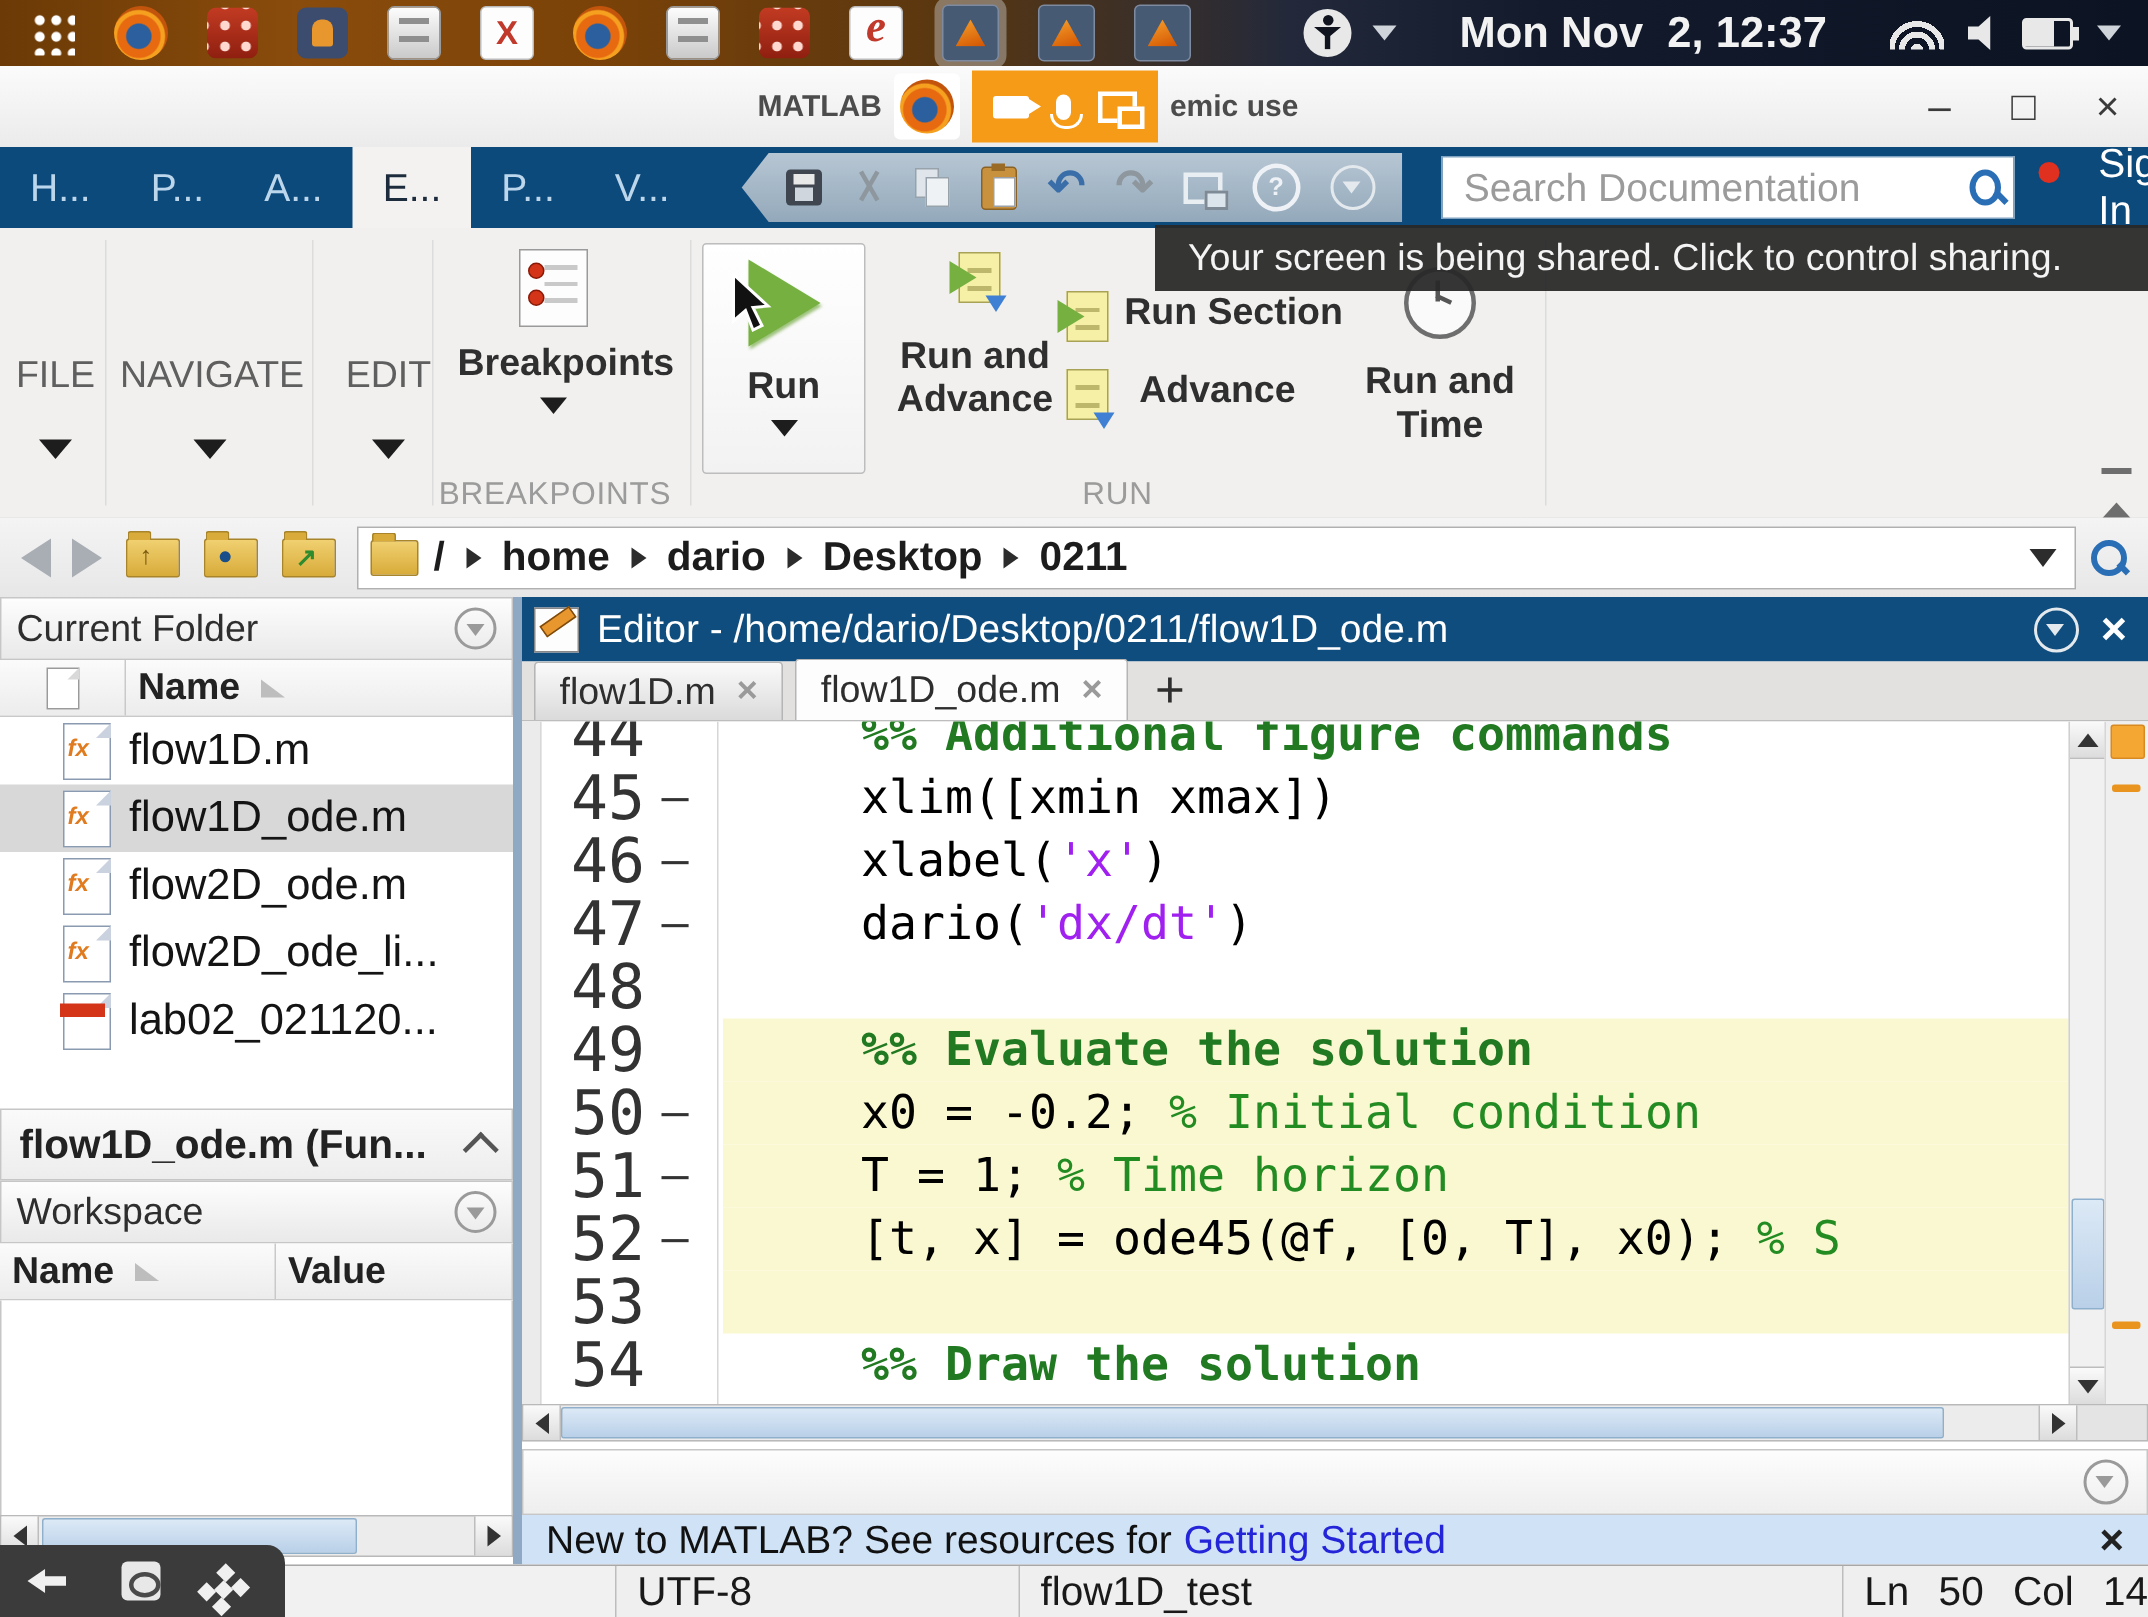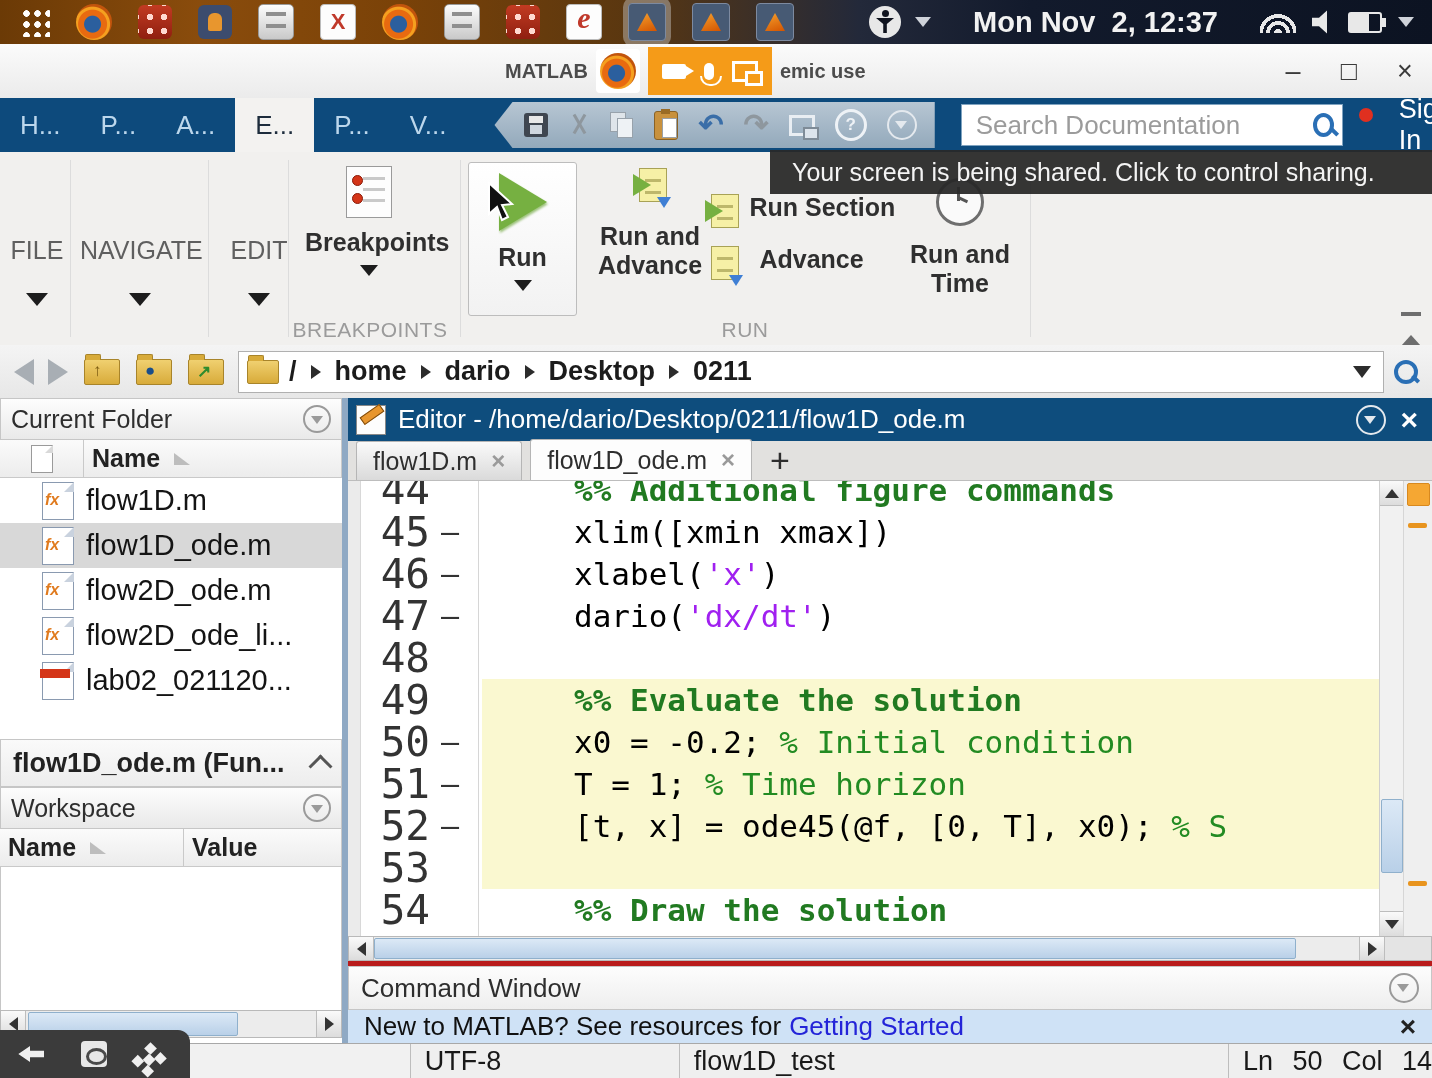--- a/index.html
+++ b/index.html
@@ -1,17 +1,17 @@
 <!DOCTYPE html>
 <html><head>
 <meta charset="utf-8">
 <style>
   html,body{margin:0;padding:0;background:#555;}
   #root{position:relative;width:1432px;height:1078px;overflow:hidden;
-        font-family:"Liberation Sans",sans-serif;background:#b91c1c;}
+        font-family:"Liberation Sans",sans-serif;background:#ffffff;}
   
   .sysbar{position:absolute;left:0;top:0;width:1432px;height:44px;display:flex;align-items:center;
     background:linear-gradient(90deg,#6b3a06 0%,#8a4c0c 14%,#7a4208 28%,#5a3710 44%,#23293a 60%,#121a2c 72%,#0c1322 100%);}
   .sys-left{display:flex;align-items:center;gap:26px;padding-left:20px;}
   .sys-status{display:flex;align-items:center;gap:14px;margin-left:auto;}
   .sys-clock{color:#f2f2f2;font-size:29px;font-weight:bold;margin:0 42px;white-space:pre;}
   .sys-right{display:flex;align-items:center;gap:16px;padding-right:18px;}
   .ic{display:inline-block;position:relative;}
   .i-apps-grid{width:30px;height:30px;background-image:radial-gradient(#fff 3px,transparent 3.6px);background-size:11px 11px;background-position:1px 1px;}
   .i-firefox{width:36px;height:36px;border-radius:50%;
@@ -534,21 +534,20 @@
       </span>
     <span class="edh-thumb"></span>
     <span class="edh-track"></span>
     <span class="sb-btn r">
         <span class="sb-tri-r"></span>
       </span>
     <span class="edh-corner"></span>
   </div>
 
   <div class="cwhdr">
-    <span>Command Window</span>
     <span class="circ-caret gray"></span>
   </div>
   <div class="notif">
     <span>New to MATLAB? See resources for</span>
     <span class="lnk">Getting Started</span>
     <span class="x">×</span>
   </div>
 
   <div class="statusbar">
     <span class="st-sp"></span>

